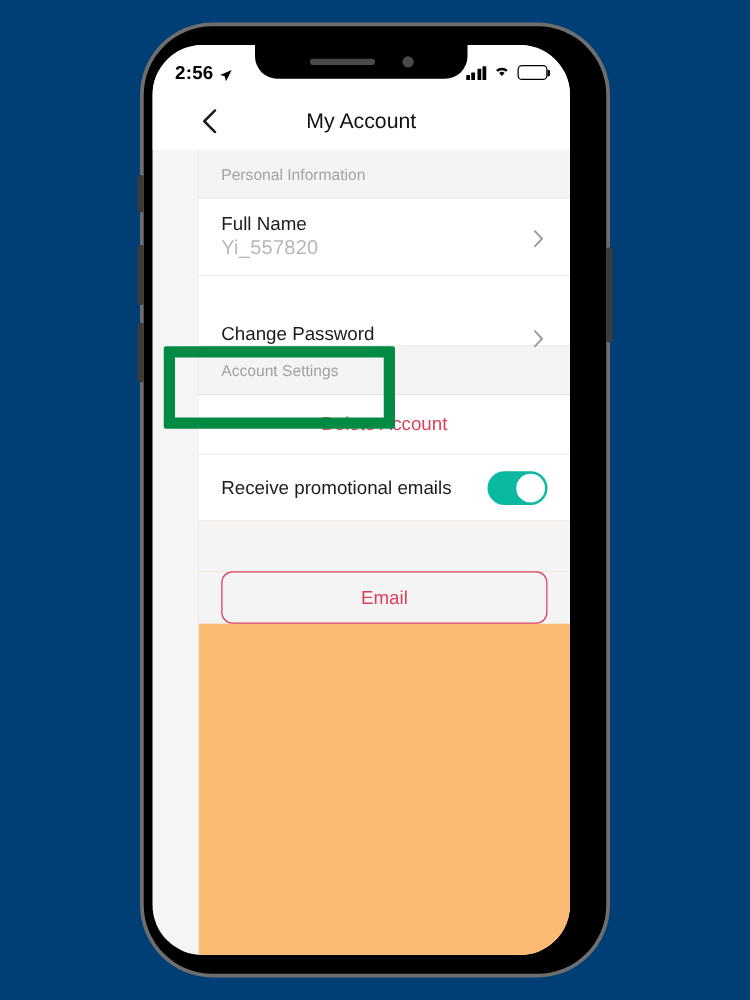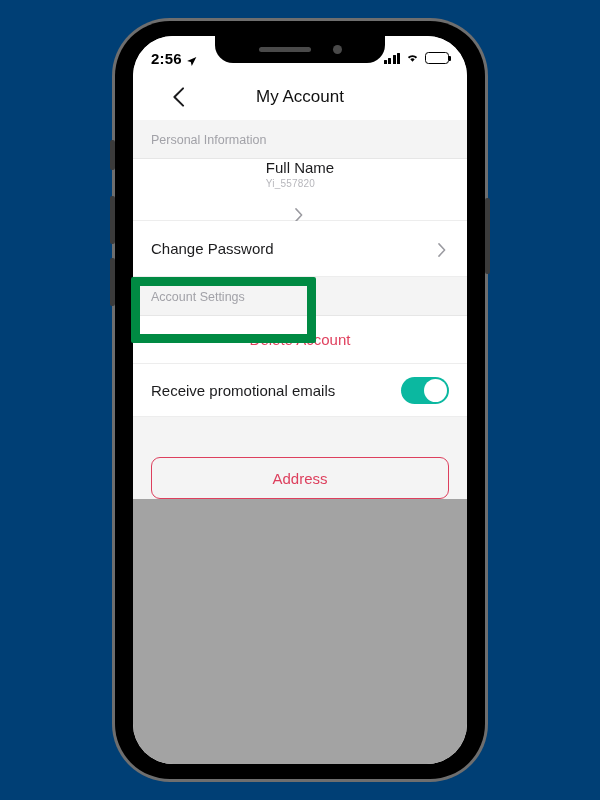--- a/index.html
+++ b/index.html
@@ -31,21 +31,21 @@
     border-radius: 2px;
   }
   .btn-mute  { left: 110px; top: 140px;  width: 5px; height: 30px; }
   .btn-volup { left: 110px; top: 196px;  width: 5px; height: 48px; }
   .btn-voldn { left: 110px; top: 258px;  width: 5px; height: 48px; }
   .btn-power { left: 485px; top: 198px;  width: 5px; height: 76px; }
 
   
   .screen {
     position: absolute;
-    left: 133px; top: 36px;
+    left: 122px; top: 36px;
     width: 334px; height: 728px;
     background: #f5f5f5;
     border-radius: 40px;
     overflow: hidden;
   }
   .notch {
     position: absolute;
     left: 50%; transform: translateX(-50%);
     top: 0;
     width: 170px; height: 27px;
@@ -104,21 +104,21 @@
     cursor: pointer;
   }
   .nav-title {
     position: absolute; left: 0; right: 0;
     text-align: center;
     font-size: 17px; color: #111;
     pointer-events: none;
   }
 
   
-  .content { position: relative; background: #a3a3a3; height: 644px; }
+  .content { position: relative; background: #fdba74; height: 644px; margin-left: 37px; }
 
   .sec-header {
     background: #f4f4f4;
     padding: 13px 18px 11px 18px;
     font-size: 12.5px;
     color: #a2a2a8;
     border-bottom: 1px solid #e6e6e6;
   }
   .group { background: #ffffff; }
 
@@ -126,24 +126,24 @@
     position: relative;
     display: flex; align-items: center;
     justify-content: space-between;
     min-height: 53px;
     padding: 0 18px;
     background: #fff;
     border-bottom: 1px solid #ededed;
   }
   .row-text { display: flex; flex-direction: column; gap: 2px; }
   .row-title { font-size: 15px; color: #1c1c1e; }
-  .row-sub   { font-size: 10px; color: #b7b7bc; letter-spacing: .2px; }
+  .row-sub   { font-size: 16px; color: #b7b7bc; letter-spacing: .2px; }
   .chev { width: 12px; height: 12px; flex: none; }
 
-  .row-tall { min-height: 62px; flex-direction: column; }
+  .row-tall { min-height: 62px; }
 
   
   .redact {
     position: absolute;
     left: 16px; top: 40px;
     width: 152px; height: 6px;
     background: #000;
     border-radius: 1px;
   }
   .row-sub-blur { filter: blur(1.6px); opacity: .55; }
@@ -261,21 +261,21 @@
           <span class="row-sub">Yi_557820</span>
         </div>
         <span class="chev">
           <svg viewBox="0 0 10 16" width="10" height="14">
               <path d="M1.5 1 L8 8 L1.5 15" fill="none" stroke="#9a9aa0" stroke-width="1.7" stroke-linecap="round" stroke-linejoin="round"></path>
             </svg>
         </span>
       </div>
 
 
-      <div class="row" style="min-height:56px;">
+      <div class="row" style="min-height:56px;align-items:flex-end;">
         <div class="row-text">
           <span class="row-title">Change Password</span>
         </div>
         <span class="chev">
           <svg viewBox="0 0 10 16" width="10" height="14">
               <path d="M1.5 1 L8 8 L1.5 15" fill="none" stroke="#9a9aa0" stroke-width="1.7" stroke-linecap="round" stroke-linejoin="round"></path>
             </svg>
         </span>
       </div>
     </div>
@@ -294,20 +294,20 @@
         </div>
         <div class="toggle">
           <div class="toggle-knob"></div>
         </div>
       </div>
     </div>
 
     <div class="spacer"></div>
 
     <div class="logout-wrap">
-      <button class="logout-btn">Address</button>
+      <button class="logout-btn">Email</button>
     </div>
 
     <div class="tail"></div>
   </div>
 </div>
 
 <div class="highlight-box"></div>
 
 </body></html>

